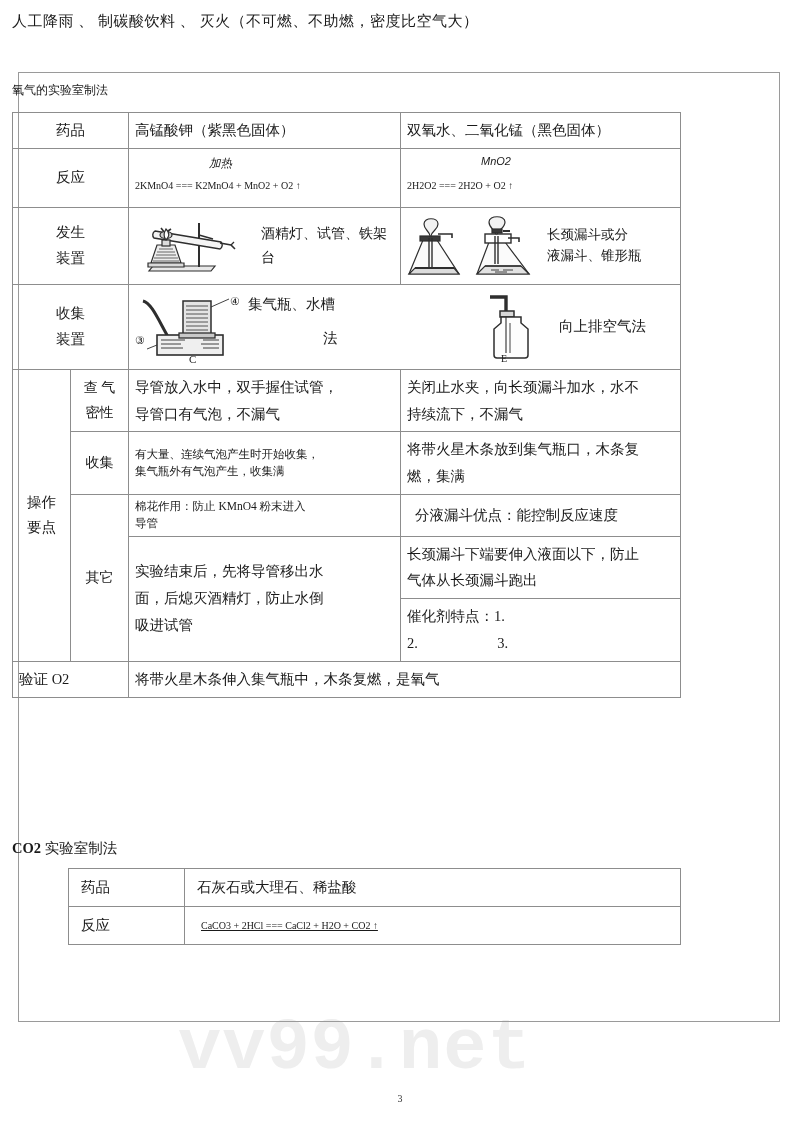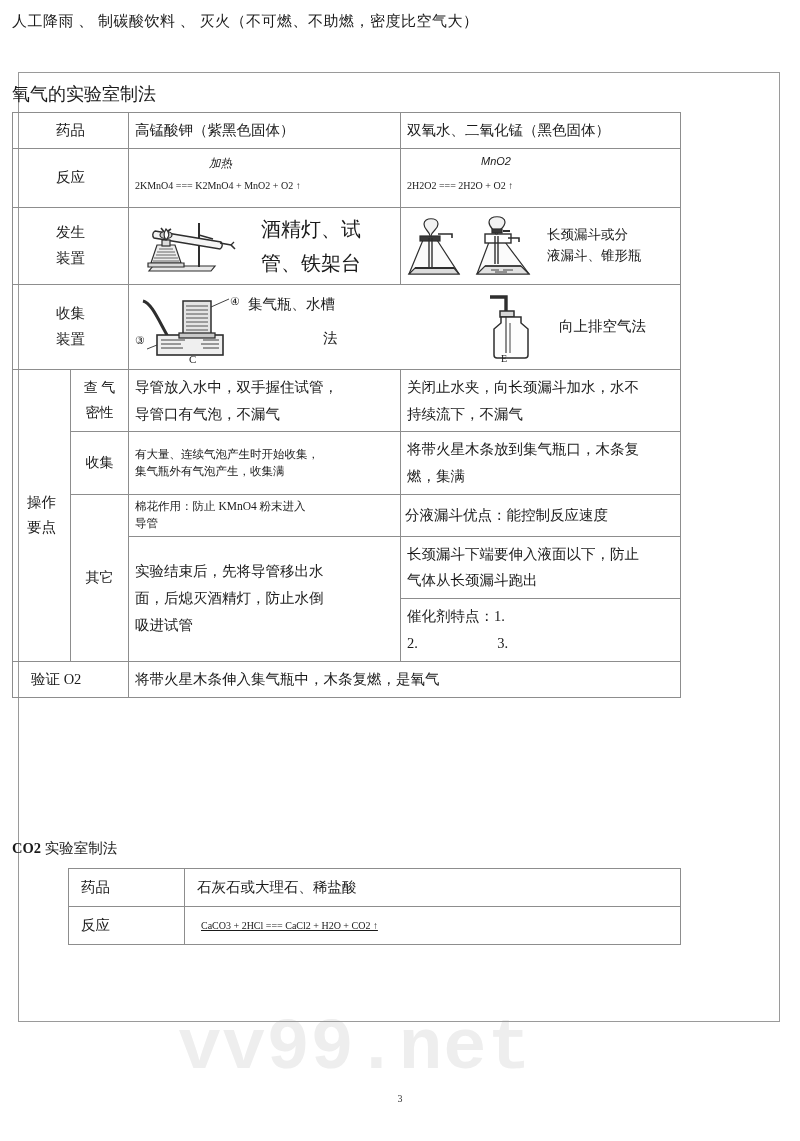--- a/index.html
+++ b/index.html
@@ -35,21 +35,21 @@
   .intro-line{
     position:absolute;
     left:12px;top:12px;
     font-size:15px;
     letter-spacing:0.5px;
     white-space:nowrap;
   }
   .section-title{
     position:absolute;
     left:12px;
-    font-size:18px;
+    font-size:12px;
     white-space:nowrap;
   }
   #oxy-title{top:82px;}
   #co2-title{
     top:839px;
     font-weight:bold;
     font-size:14.5px;
   }
   #co2-title .cn{font-weight:normal;}
 
@@ -89,21 +89,21 @@
     line-height:1.1;
     margin-bottom:17px;
     font-style:italic;
   }
   .cond-cn{
     font-family:"Liberation Serif","DejaVu Serif",serif;
     font-size:11.5px;
   }
   .apparatus-cell{padding:2px 6px;}
   .app-flex{display:flex;align-items:center;}
-  .app-note{margin-left:14px;font-size:20px;line-height:1.7;}
+  .app-note{margin-left:14px;font-size:14px;line-height:1.7;}
   .app-note.tight{font-size:13.5px;line-height:1.55;}
 
   
   #co2-table{
     left:68px;top:868px;width:612px;
   }
   #co2-table td{line-height:2.0;}
 
   
   svg.fig{display:block;}
@@ -362,21 +362,21 @@
           <div class="nowrapline">燃，集满</div>
         </td>
       </tr>
 
       <tr>
         <td rowspan="2" class="c-sub">其它</td>
         <td style="padding:3px 6px;">
           <div class="small-txt nowrapline">棉花作用：防止 KMnO4 粉末进入</div>
           <div class="small-txt nowrapline">导管</div>
         </td>
-        <td style="padding:3px 4px;">分液漏斗优点：能控制反应速度</td>
+        <td style="padding:3px 14px;">分液漏斗优点：能控制反应速度</td>
       </tr>
 
       <tr>
         <td>
           <div class="nowrapline">实验结束后，先将导管移出水</div>
           <div class="nowrapline">面，后熄灭酒精灯，防止水倒</div>
           <div class="nowrapline">吸进试管</div>
         </td>
         <td style="padding:0;">
           <table style="width:100%;border-collapse:collapse;table-layout:fixed;">
@@ -396,21 +396,21 @@
                     <span>3.</span>
                   </div>
                 </td>
               </tr>
             </tbody>
           </table>
         </td>
       </tr>
 
       <tr>
-        <td colspan="2" class="c-label" style="text-align:left;padding-left:18px;">验证 O2</td>
+        <td colspan="2" class="c-label" style="text-align:left;padding-left:6px;">验证 O2</td>
         <td colspan="2">将带火星木条伸入集气瓶中，木条复燃，是氧气</td>
       </tr>
 
     </tbody>
   </table>
 
   <div class="section-title" id="co2-title">
     <span>CO2</span><span class="cn"> 实验室制法</span>
   </div>
 

